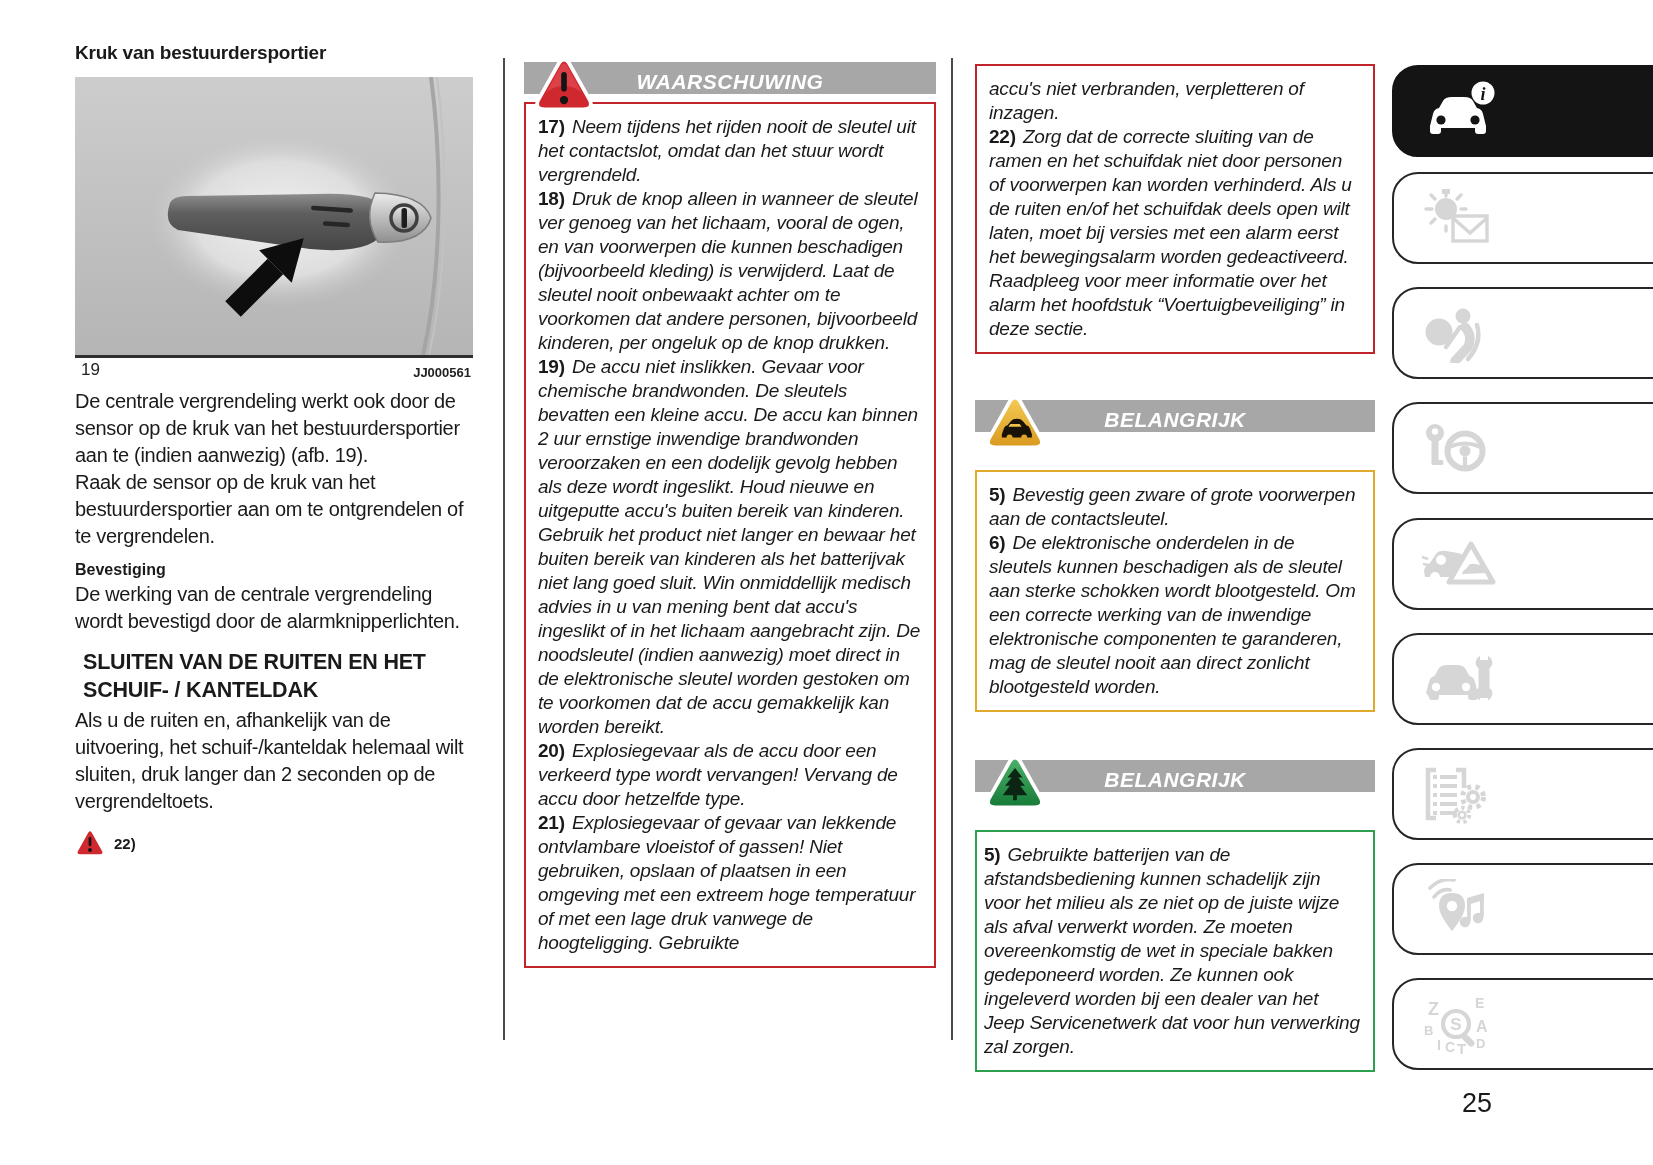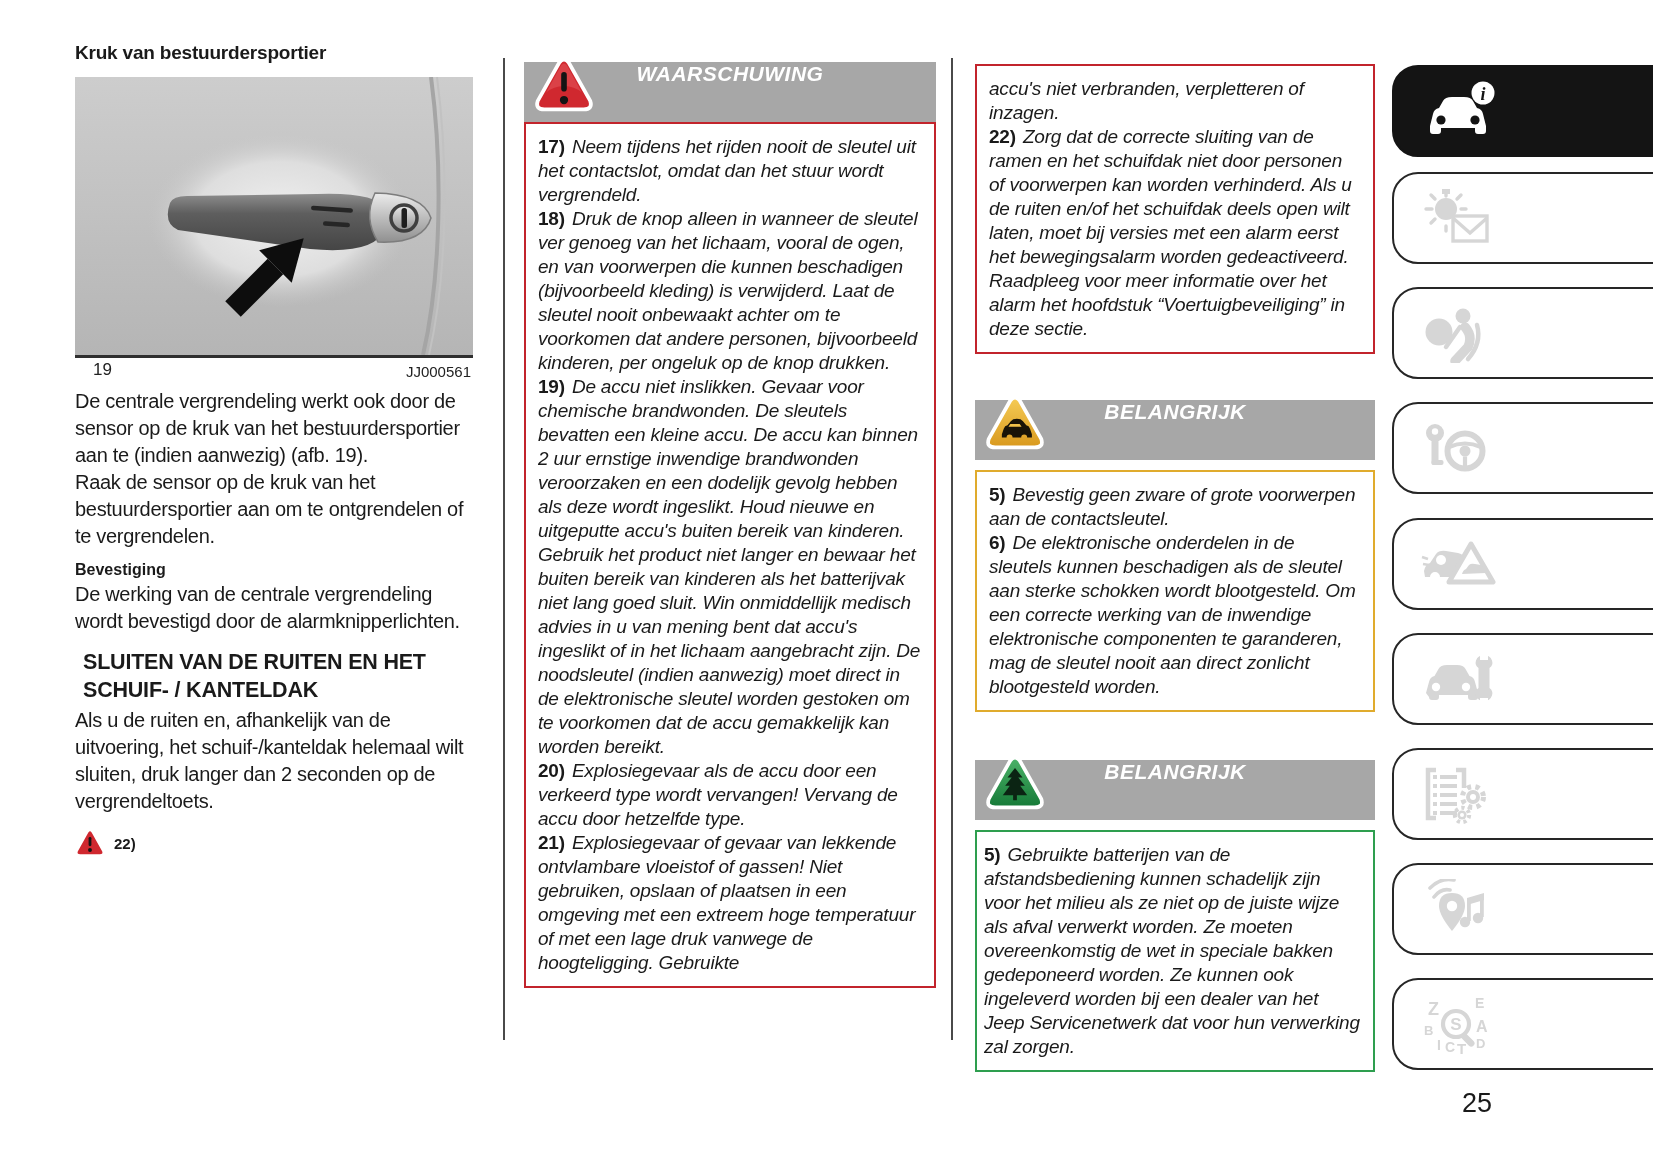--- a/index.html
+++ b/index.html
@@ -4,41 +4,41 @@
 <style>
   html,body{margin:0;padding:0;background:#ffffff;}
   .page{position:relative;width:1653px;height:1165px;background:#fff;overflow:hidden;
         font-family:"Liberation Sans",sans-serif;color:#1a1a1a;}
   .vline{position:absolute;top:58px;height:982px;width:2px;background:#4a4a4a;}
   
   .left-col{position:absolute;left:75px;top:42px;width:398px;}
   .h1{font-size:19px;font-weight:bold;margin:0 0 13px 0;letter-spacing:-0.2px;}
   .figure{position:relative;width:398px;height:278px;border-bottom:3px solid #2f2f2f;}
   .figure svg{display:block;}
-  .figcap{display:flex;justify-content:space-between;align-items:flex-end;margin:2px 2px 8px 18px;}
+  .figcap{display:flex;justify-content:space-between;align-items:flex-end;margin:2px 2px 8px 6px;}
   .fig-num{font-size:17px;color:#222;}
-  .fig-code{font-size:15px;font-weight:normal;color:#222;}
+  .fig-code{font-size:13px;font-weight:bold;color:#222;}
   p.body{font-size:20px;line-height:27px;margin:0;letter-spacing:-0.3px;}
   .h2{font-size:16px;font-weight:bold;margin:11px 0 2px 0;}
   .h3{font-size:21.5px;font-weight:800;line-height:28px;margin:13px 0 3px 8px;letter-spacing:-0.2px;}
   .footnote{display:flex;align-items:center;gap:9px;margin-top:14px;}
   .fn-label{font-size:15px;font-weight:bold;}
   
-  .bar{position:relative;height:60px;background:#a7a7a7;display:flex;align-items:flex-start;justify-content:center;}
+  .bar{position:relative;height:32px;background:#a7a7a7;display:flex;align-items:flex-end;justify-content:center;}
   .bar .bar-title{color:#ffffff;font-weight:bold;font-style:italic;font-size:21px;letter-spacing:0.5px;}
   .bar .bar-icon{position:absolute;left:10px;top:-6px;}
   .wbox{border:2px solid #c2242c;padding:11px 12px;font-size:19px;line-height:24px;letter-spacing:-0.2px;}
   .ybox{border:2px solid #e0ab2d;padding:11px 12px;font-size:19px;line-height:24px;letter-spacing:-0.2px;}
   .gbox{border:2px solid #2e9e4f;padding:11px 12px;font-size:19px;line-height:24px;letter-spacing:-0.2px;}
   .itm{margin:0;}
   .num{font-weight:bold;font-style:normal;margin-right:7px;}
   .txt{font-style:italic;}
   
   .mid-col{position:absolute;left:524px;top:62px;width:412px;}
-  .mid-col .wbox{margin-top:0;}
+  .mid-col .wbox{margin-top:8px;}
   
   .right-col{position:absolute;left:975px;top:58px;width:400px;height:1000px;}
   .right-col .blk{position:absolute;left:0;right:0;}
   .right-col .cont-box{top:6px;}
   .right-col .bar-y{top:342px;}
   .right-col .box-y{top:412px;}
   .right-col .bar-g{top:702px;}
   .right-col .box-g{top:772px;padding-left:7px;}
   
   .sidebar{position:absolute;left:1392px;top:0;width:300px;}

